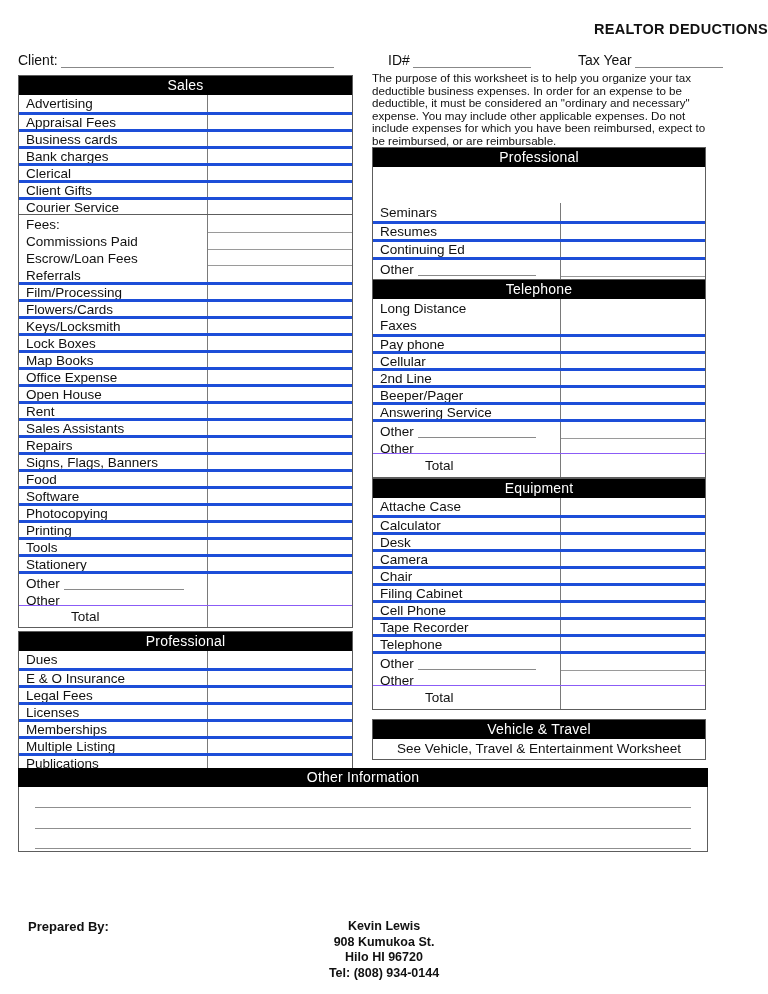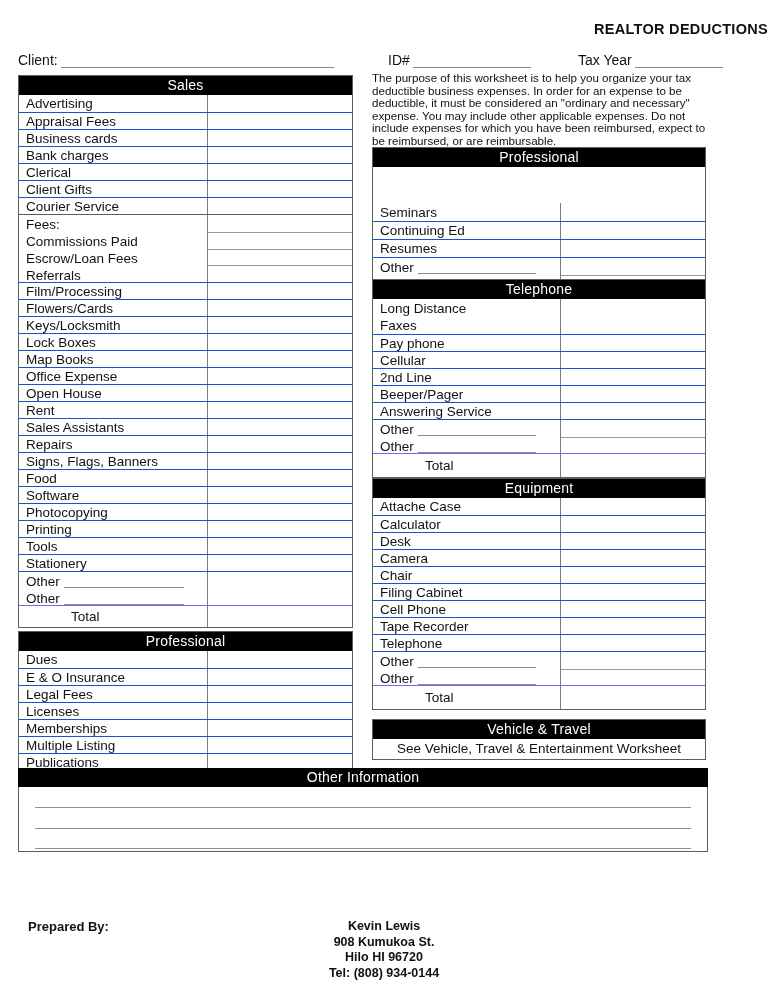--- a/index.html
+++ b/index.html
@@ -77,21 +77,21 @@
     color: #ffffff;
     text-align: center;
     font-size: 14px;
     line-height: 19px;
     height: 19px;
     letter-spacing: 0.2px;
   }
 
   .row {
     display: flex;
-    border-top: 1px solid #1d4ed8;
+    border-top: 3px solid #1d4ed8;
     box-sizing: border-box;
   }
   .row.first { border-top: none; }
   .row.thick { border-top: 1px solid #5d5d5d; }
 
   .cell-name {
     box-sizing: border-box;
     font-size: 13.5px;
     line-height: 17px;
     padding: 0px 0 0 7px;
@@ -404,25 +404,25 @@
   </div>
 
   <div class="tbl" id="tbl-prof-right" style="left:372px; top:147px; width:334px;">
     <div class="sec-head">Professional</div>
     <div id="prof-right-rows">
         <div class="row first" style="height: 18px; margin-top: 36px;">
           <div class="cell-name" style="width: 188px;">Seminars</div>
           <div class="cell-amt"></div>
         </div>
         <div class="row" style="height: 18px;">
+          <div class="cell-name" style="width: 188px;">Resumes</div>
+          <div class="cell-amt"></div>
+        </div>
+        <div class="row" style="height: 18px;">
           <div class="cell-name" style="width: 188px;">Continuing Ed</div>
-          <div class="cell-amt"></div>
-        </div>
-        <div class="row" style="height: 18px;">
-          <div class="cell-name" style="width: 188px;">Resumes</div>
           <div class="cell-amt"></div>
         </div>
       </div>
 
     <div class="row" style="height:34px;">
       <div class="cell-name stack" style="width:188px;">
         <div class="ln">
           <span>Other</span>
           <span class="blank-rule" style="width:118px;"></span>
         </div>

